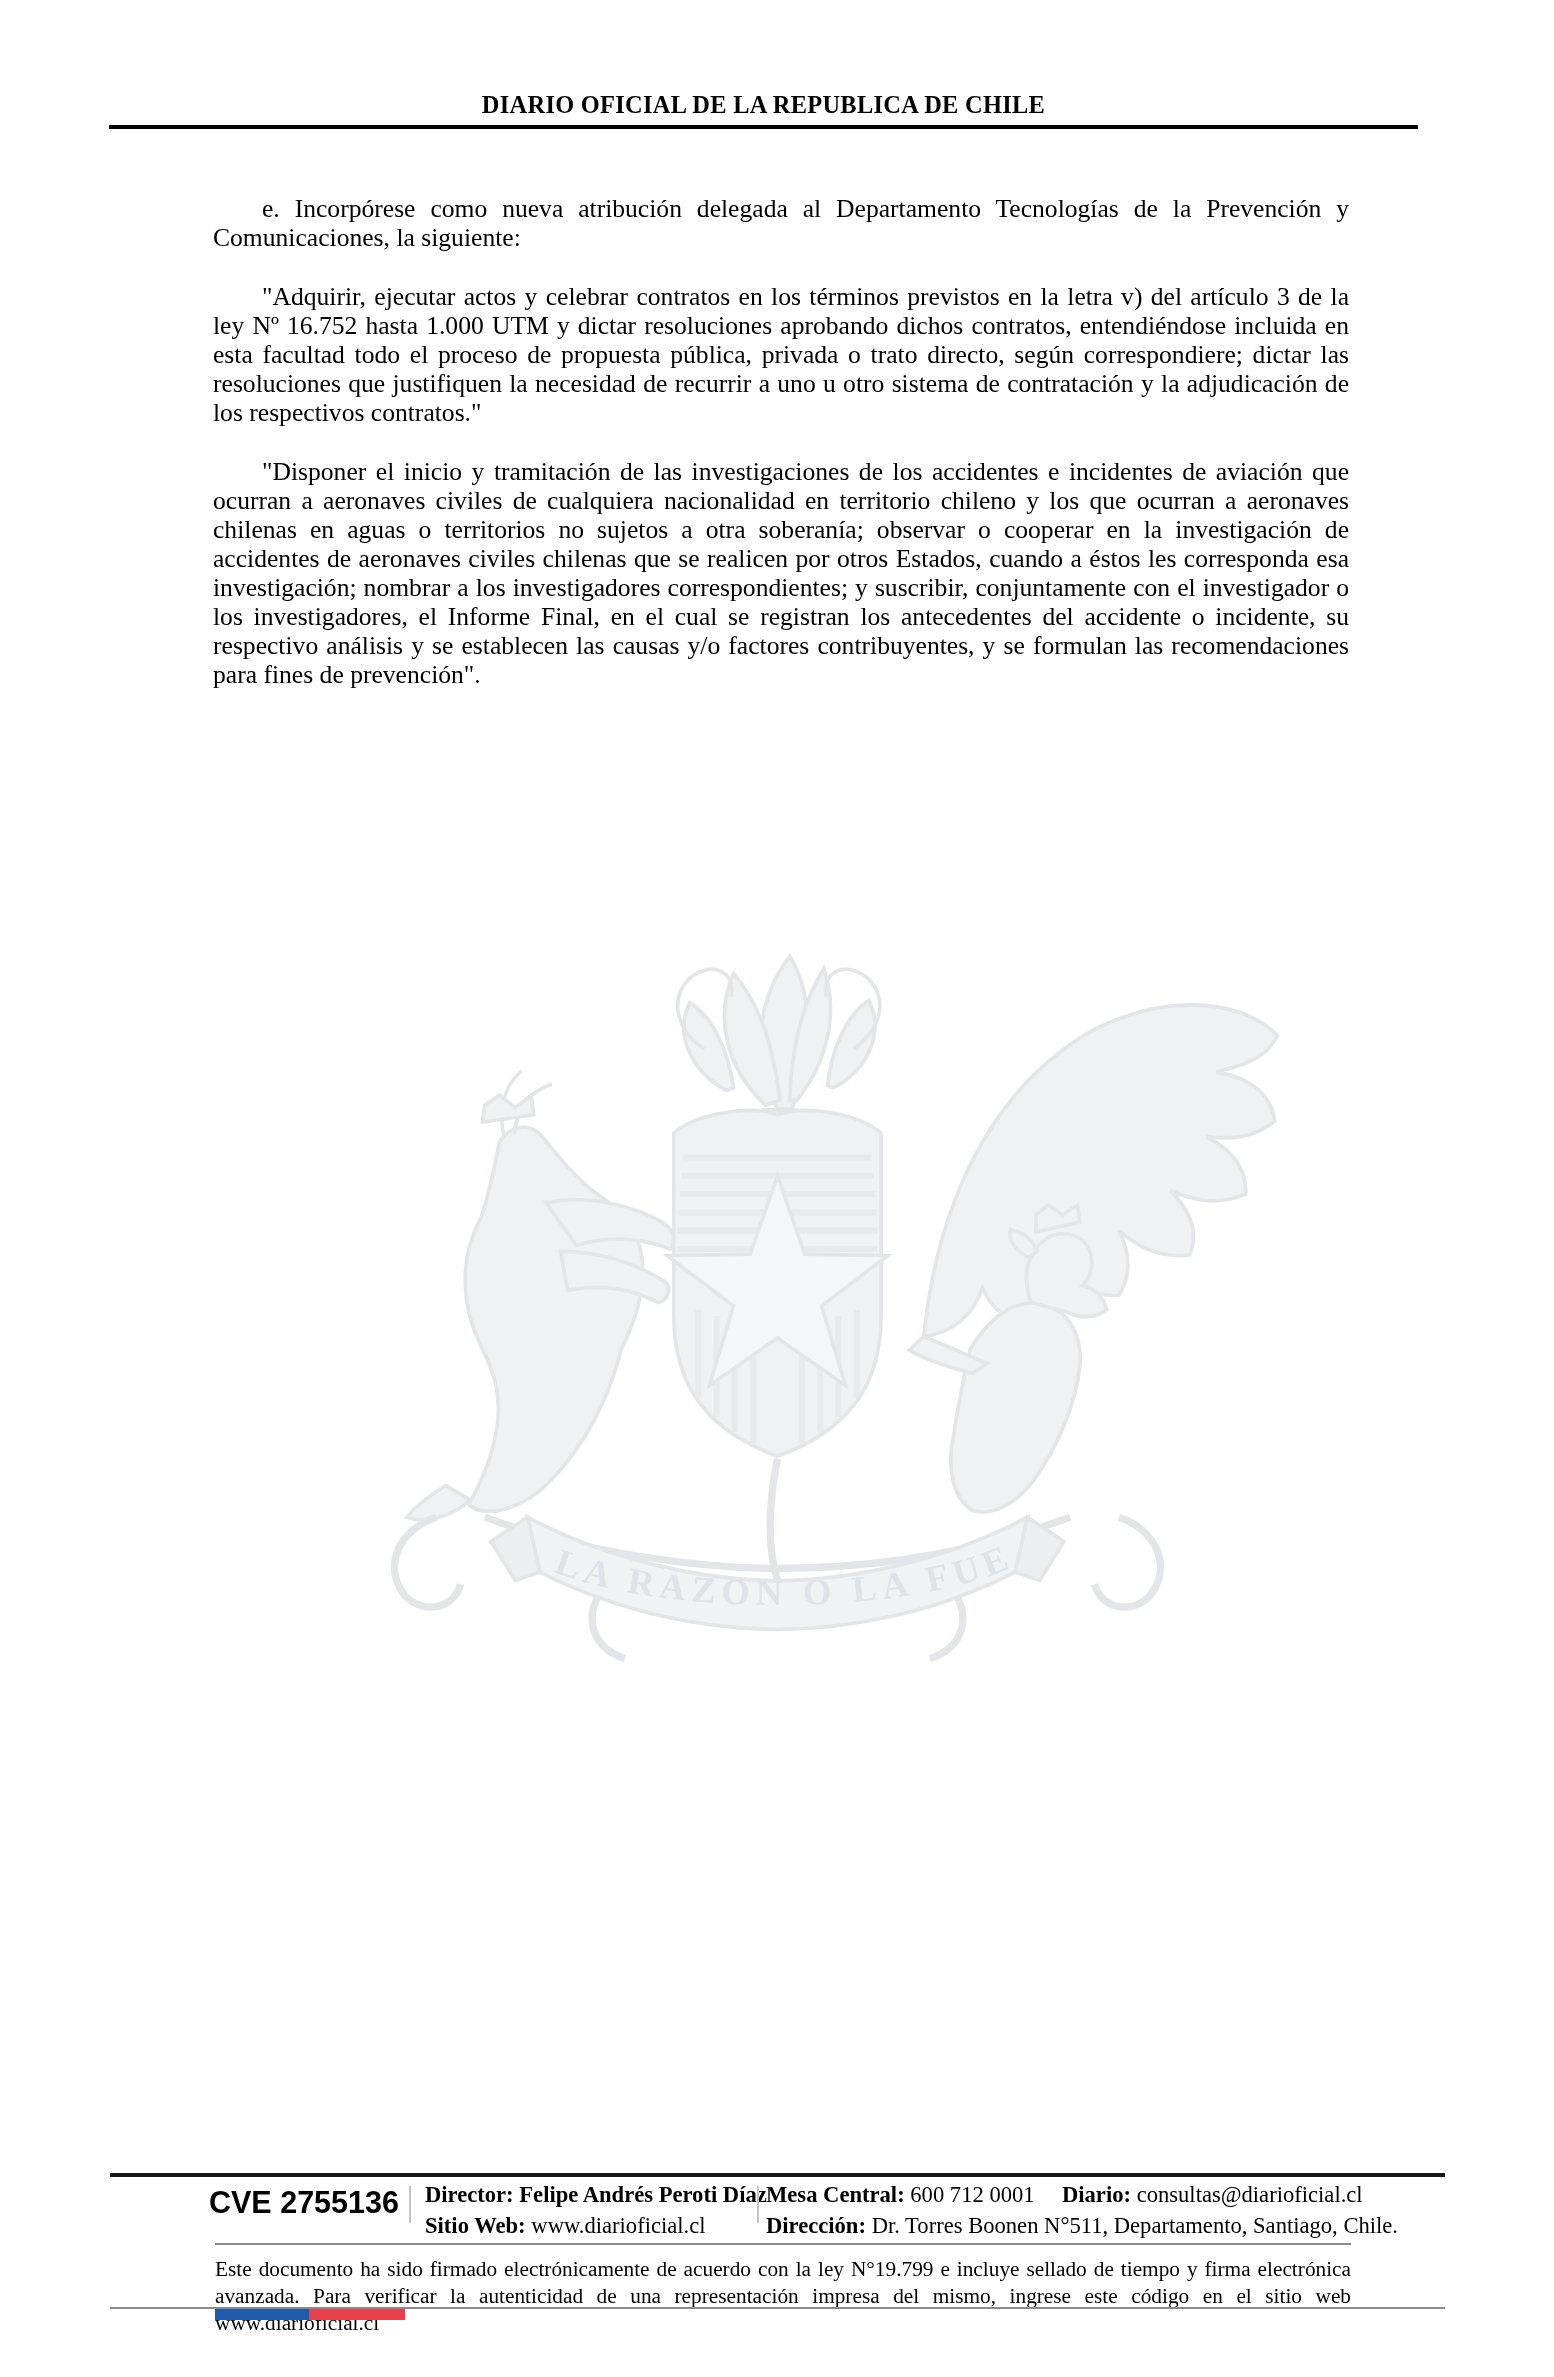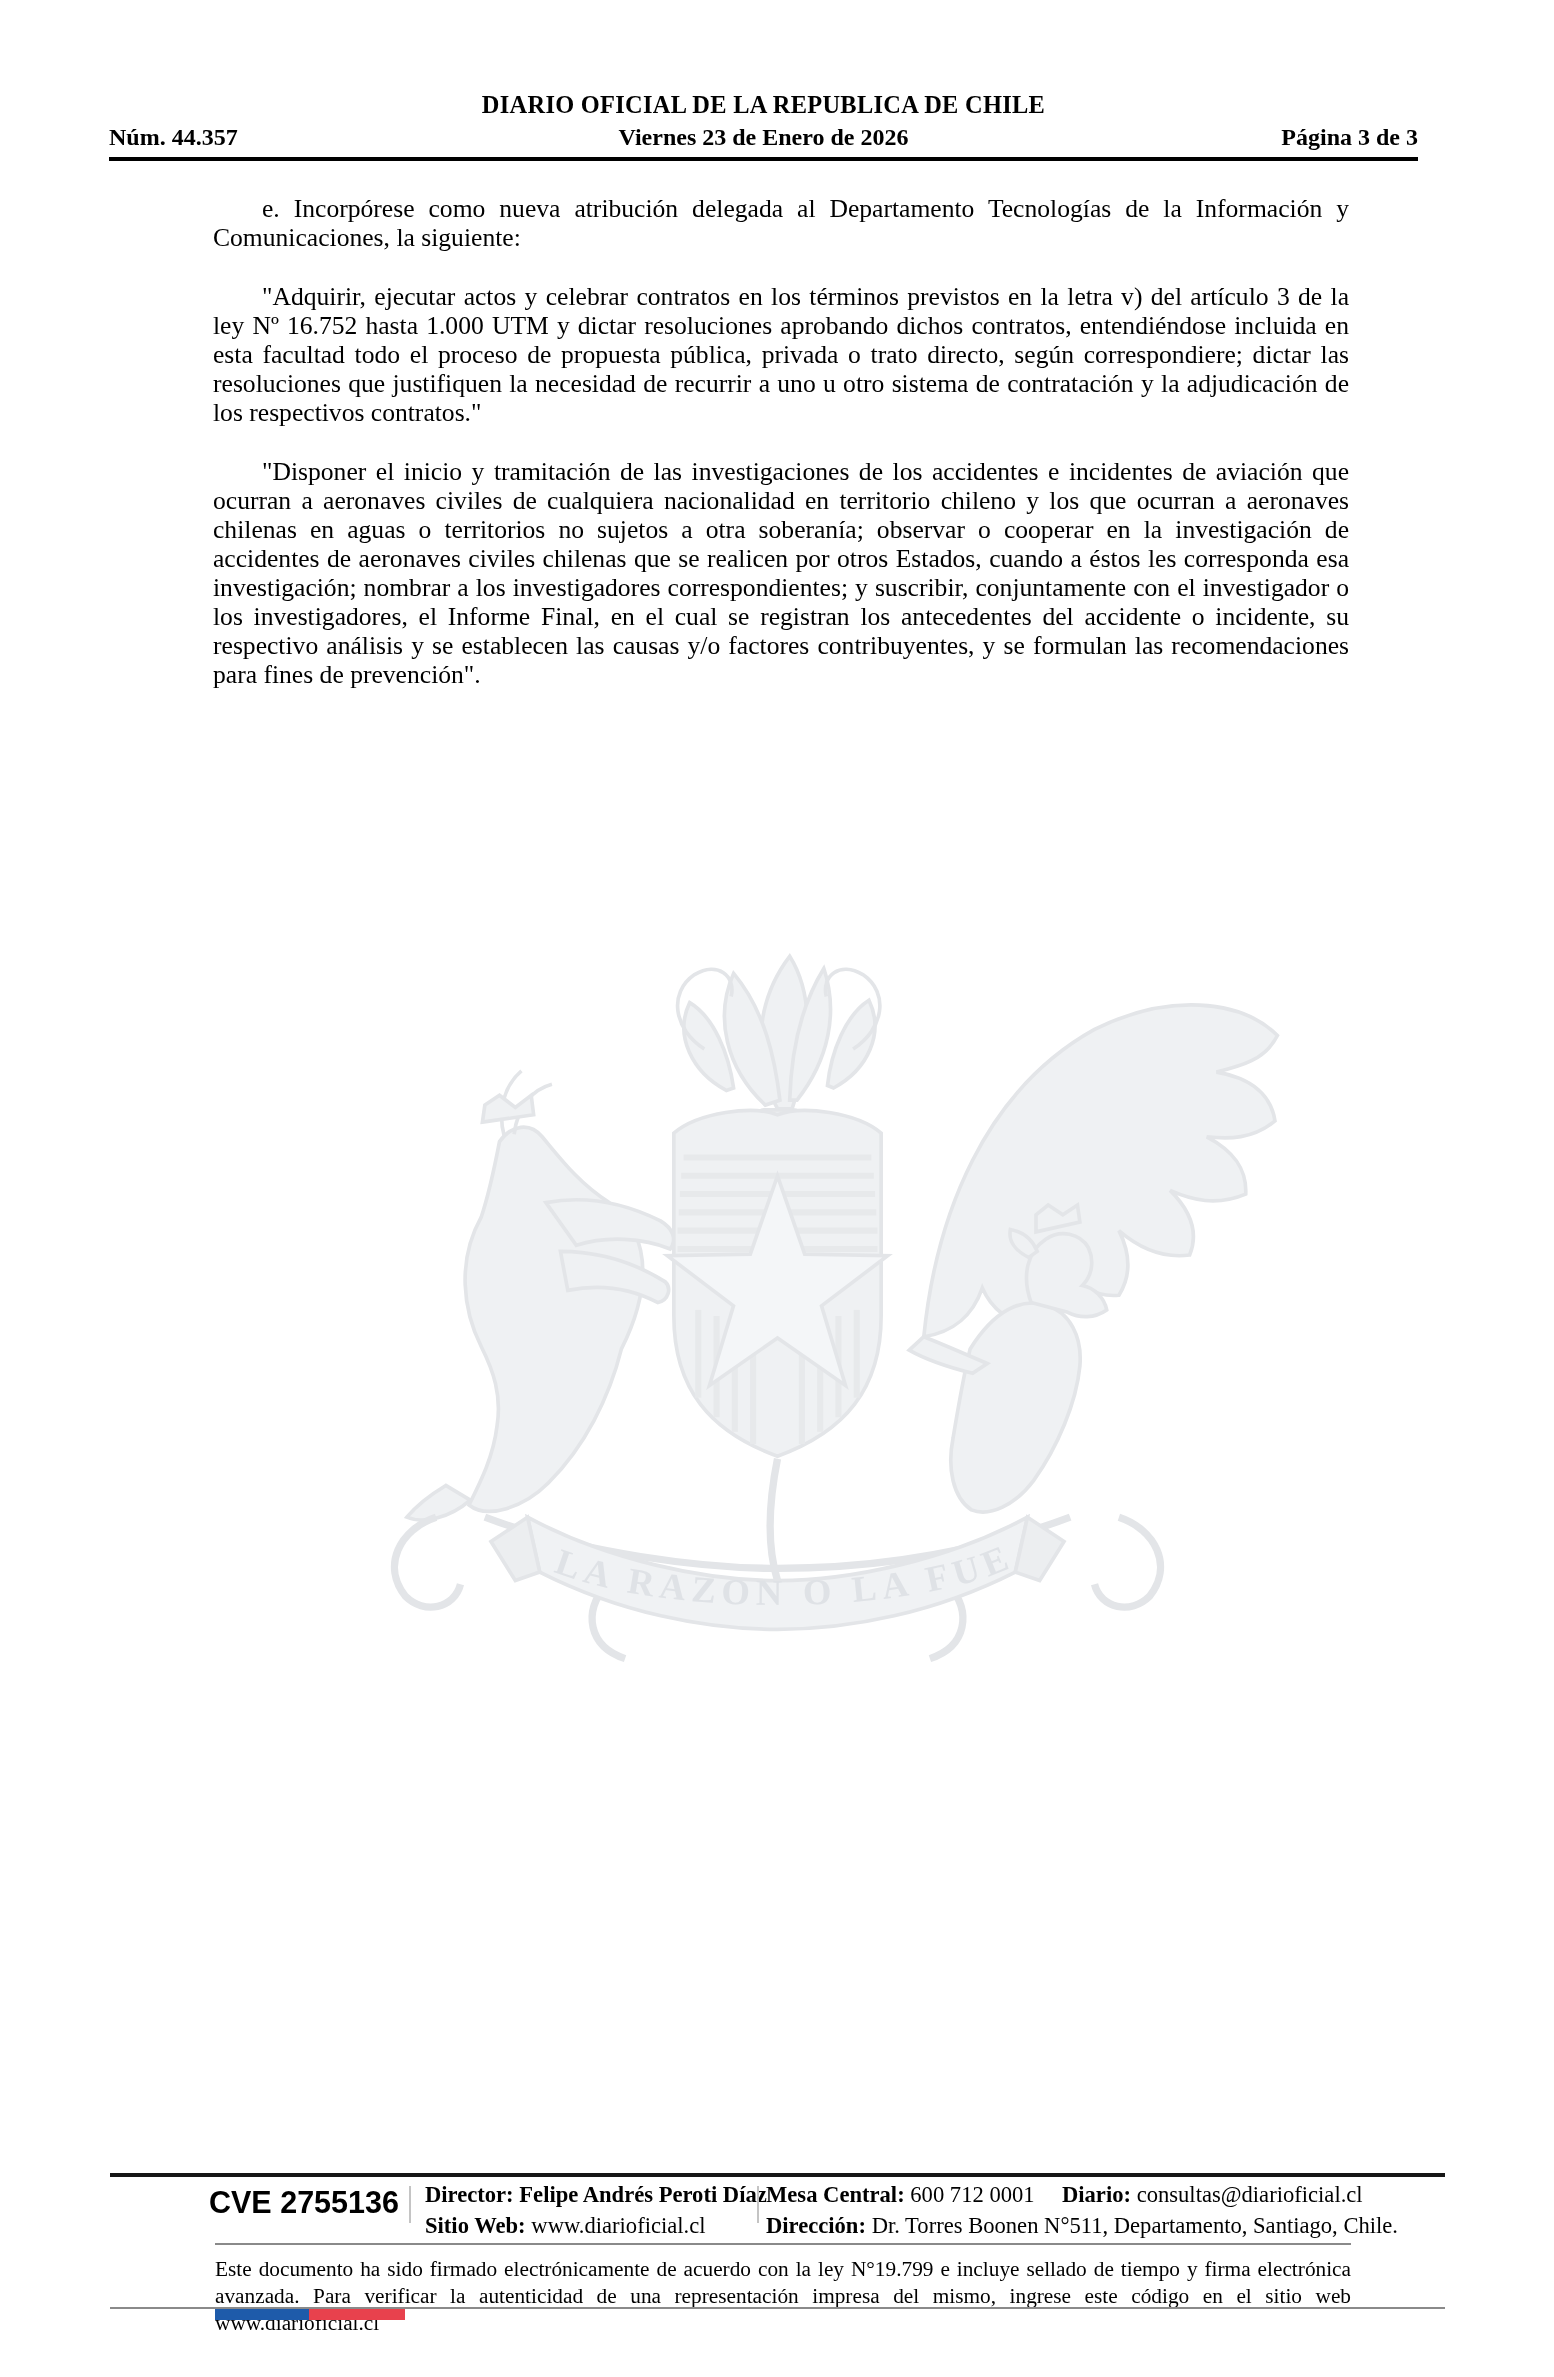--- a/index.html
+++ b/index.html
@@ -63,25 +63,20 @@
   .flag .b{width:94px;height:11px;}
   .flag .r{width:96px;height:11px;}
 </style>
 </head>
 <body>
 
 <div class="page">
 
   <div class="header">
     <div class="header-title">DIARIO OFICIAL DE LA REPUBLICA DE CHILE</div>
-    <div class="header-row">
-      <span>Núm. 44.357</span>
-      <span class="center">Viernes 23 de Enero de 2026</span>
-      <span>Página 3 de 3</span>
-    </div>
     <div class="header-rule"></div>
   </div>
 
   <div class="watermark">
     <svg viewBox="0 0 880 610" preserveAspectRatio="xMidYMid meet">
       <g fill="#eff1f3" stroke="#e3e5e8" stroke-width="3">
 
         <g>
           <path d="M440,135 C418,95 423,45 450,10 C472,45 466,95 452,135 Z"></path>
           <path d="M430,132 C398,102 388,60 404,24 C430,55 438,95 442,128 Z"></path>
@@ -151,21 +146,21 @@
           <path id="mottoPath" fill="none" stroke="none" d="M250,512 C340,552 540,552 630,512"></path>
           <text font-family="Liberation Serif, serif" font-size="30" font-weight="bold" letter-spacing="5" fill="#dfe2e6" stroke="none">
             <textPath href="#mottoPath" startOffset="50%" text-anchor="middle">POR LA RAZON O LA FUERZA</textPath>
           </text>
         </g>
       </g>
     </svg>
   </div>
 
   <div class="body-col">
-    <p>e. Incorpórese como nueva atribución delegada al Departamento Tecnologías de la Información y Comunicaciones, la siguiente:</p>
+    <p>e. Incorpórese como nueva atribución delegada al Departamento Tecnologías de la Prevención y Comunicaciones, la siguiente:</p>
     <p>"Adquirir, ejecutar actos y celebrar contratos en los términos previstos en la letra v) del artículo 3 de la ley Nº 16.752 hasta 1.000 UTM y dictar resoluciones aprobando dichos contratos, entendiéndose incluida en esta facultad todo el proceso de propuesta pública, privada o trato directo, según correspondiere; dictar las resoluciones que justifiquen la necesidad de recurrir a uno u otro sistema de contratación y la adjudicación de los respectivos contratos."</p>
     <p>"Disponer el inicio y tramitación de las investigaciones de los accidentes e incidentes de aviación que ocurran a aeronaves civiles de cualquiera nacionalidad en territorio chileno y los que ocurran a aeronaves chilenas en aguas o territorios no sujetos a otra soberanía; observar o cooperar en la investigación de accidentes de aeronaves civiles chilenas que se realicen por otros Estados, cuando a éstos les corresponda esa investigación; nombrar a los investigadores correspondientes; y suscribir, conjuntamente con el investigador o los investigadores, el Informe Final, en el cual se registran los antecedentes del accidente o incidente, su respectivo análisis y se establecen las causas y/o factores contribuyentes, y se formulan las recomendaciones para fines de prevención".</p>
   </div>
 
   <div class="footer-top-rule"></div>
 
   <div class="cve-code">CVE 2755136</div>
 
   <div class="v-divider d1"></div>
 

